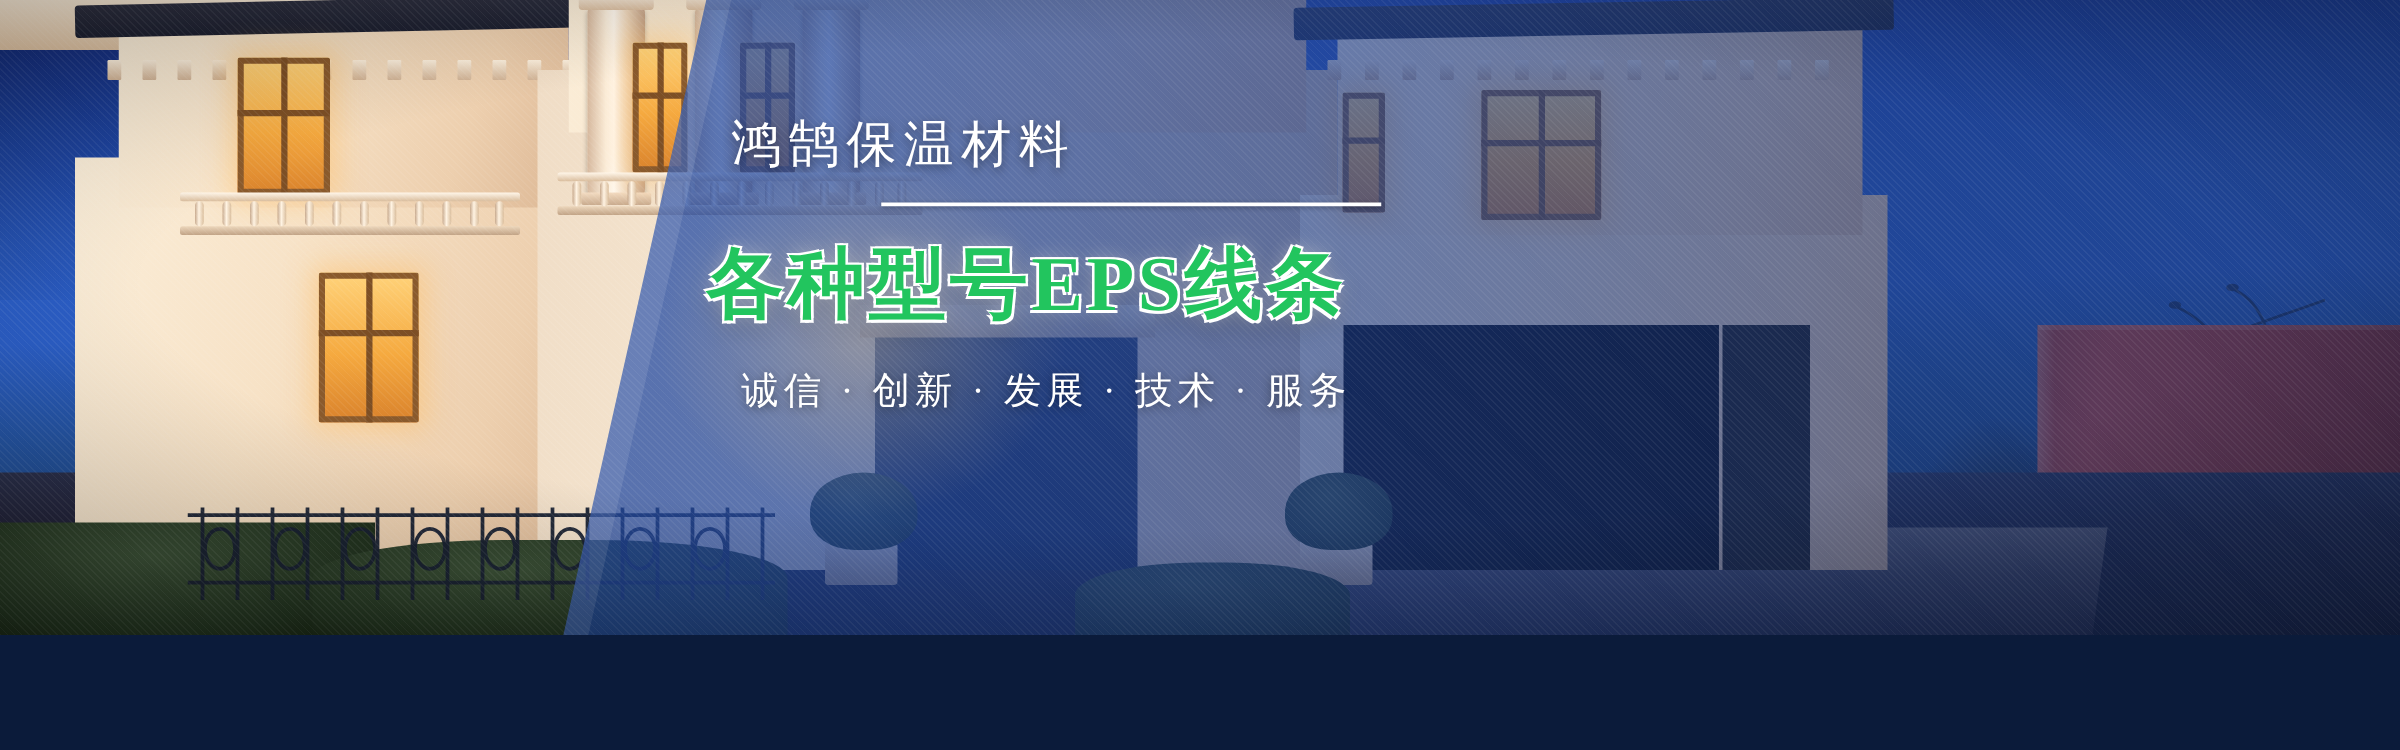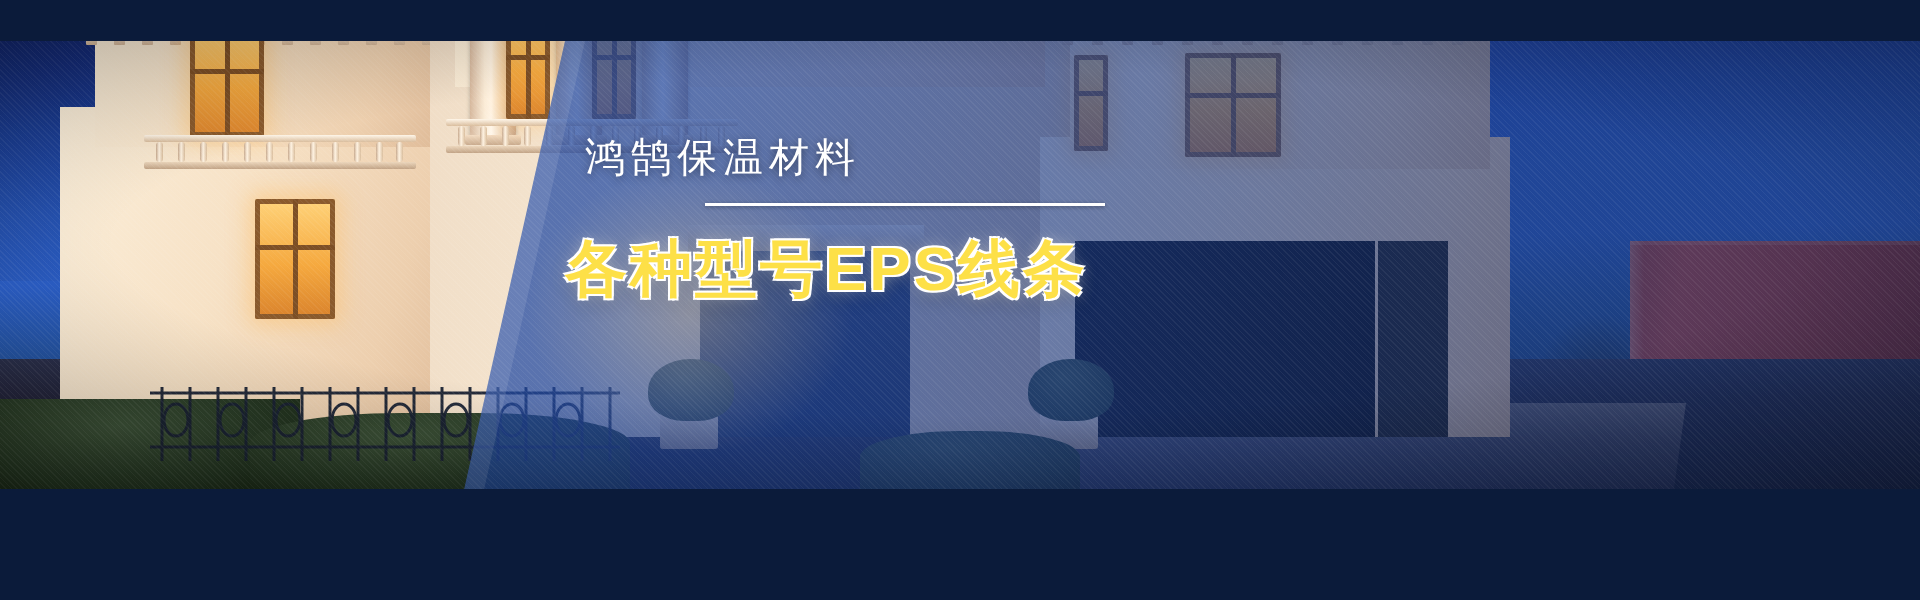--- a/index.html
+++ b/index.html
@@ -1,25 +1,24 @@
 <!DOCTYPE html>
 <html><head>
 <meta charset="utf-8">
 <style>
   html,body{margin:0;padding:0;background:#0b1b3a;}
   *{box-sizing:border-box;}
 
   #banner{
     position:relative;
     width:1920px;
-    height:448px;
+    height:508px;
     overflow:hidden;
-    font-family:Liberation Sans, sans-serif;
+    font-family:Liberation Serif, serif;
     background:#1b3f8f;
-    margin-top:41px;
   }
 
   
   .sky{
     position:absolute; inset:0;
     background:
       linear-gradient(178deg,#1c39a8 0%,#2350bd 18%,#2a5cc4 34%,#2b5ec6 48%,#24539f 62%,#1d4277 78%,#16304f 92%,#101f33 100%);
   }
   .sky-glow{
     position:absolute; left:42%; top:30%;
@@ -182,21 +181,21 @@
     font-size:40px;line-height:1;color:#ffffff;letter-spacing:6px;
     font-weight:400;
     text-shadow:0 2px 8px rgba(0,0,0,.45);
     margin:0 0 26px 20px;
   }
   .rule{
     width:400px;height:3px;background:#ffffff;margin:0 0 28px 140px;
     box-shadow:0 1px 4px rgba(0,0,0,.35);
   }
   .head{
-    font-size:62px;line-height:1.14;font-weight:bold;color:#fde047;
+    font-size:62px;line-height:1.14;font-weight:bold;color:#22c55e;
     letter-spacing:3px;margin:0 0 0 0;white-space:nowrap;
     text-shadow:
       -2px -2px 0 #ffffff, 2px -2px 0 #ffffff, -2px 2px 0 #ffffff, 2px 2px 0 #ffffff,
       0 0 16px rgba(255,255,255,.55), 0 6px 18px rgba(0,0,0,.35);
   }
   .head.l2{margin-top:8px;}
   .tagline{
     margin:34px 0 0 28px;
     font-size:30px;line-height:1;color:#ffffff;letter-spacing:4px;font-weight:400;
     text-shadow:0 2px 8px rgba(0,0,0,.45);
@@ -404,17 +403,18 @@
   </svg>
 
   <div class="panel"></div>
   <div class="panel-edge"></div>
   <div class="panel-glow"></div>
 
   <div class="copy">
     <div class="eyebrow">鸿鹄保温材料</div>
     <div class="rule"></div>
     <div class="head l1">各种型号EPS线条</div>
+    <div class="tagline">诚信 · 创新 · 发展 · 技术 · 服务</div>
   </div>
 
   <div class="hatch"></div>
   <div class="vignette"></div>
 </div>
 
 </body></html>

